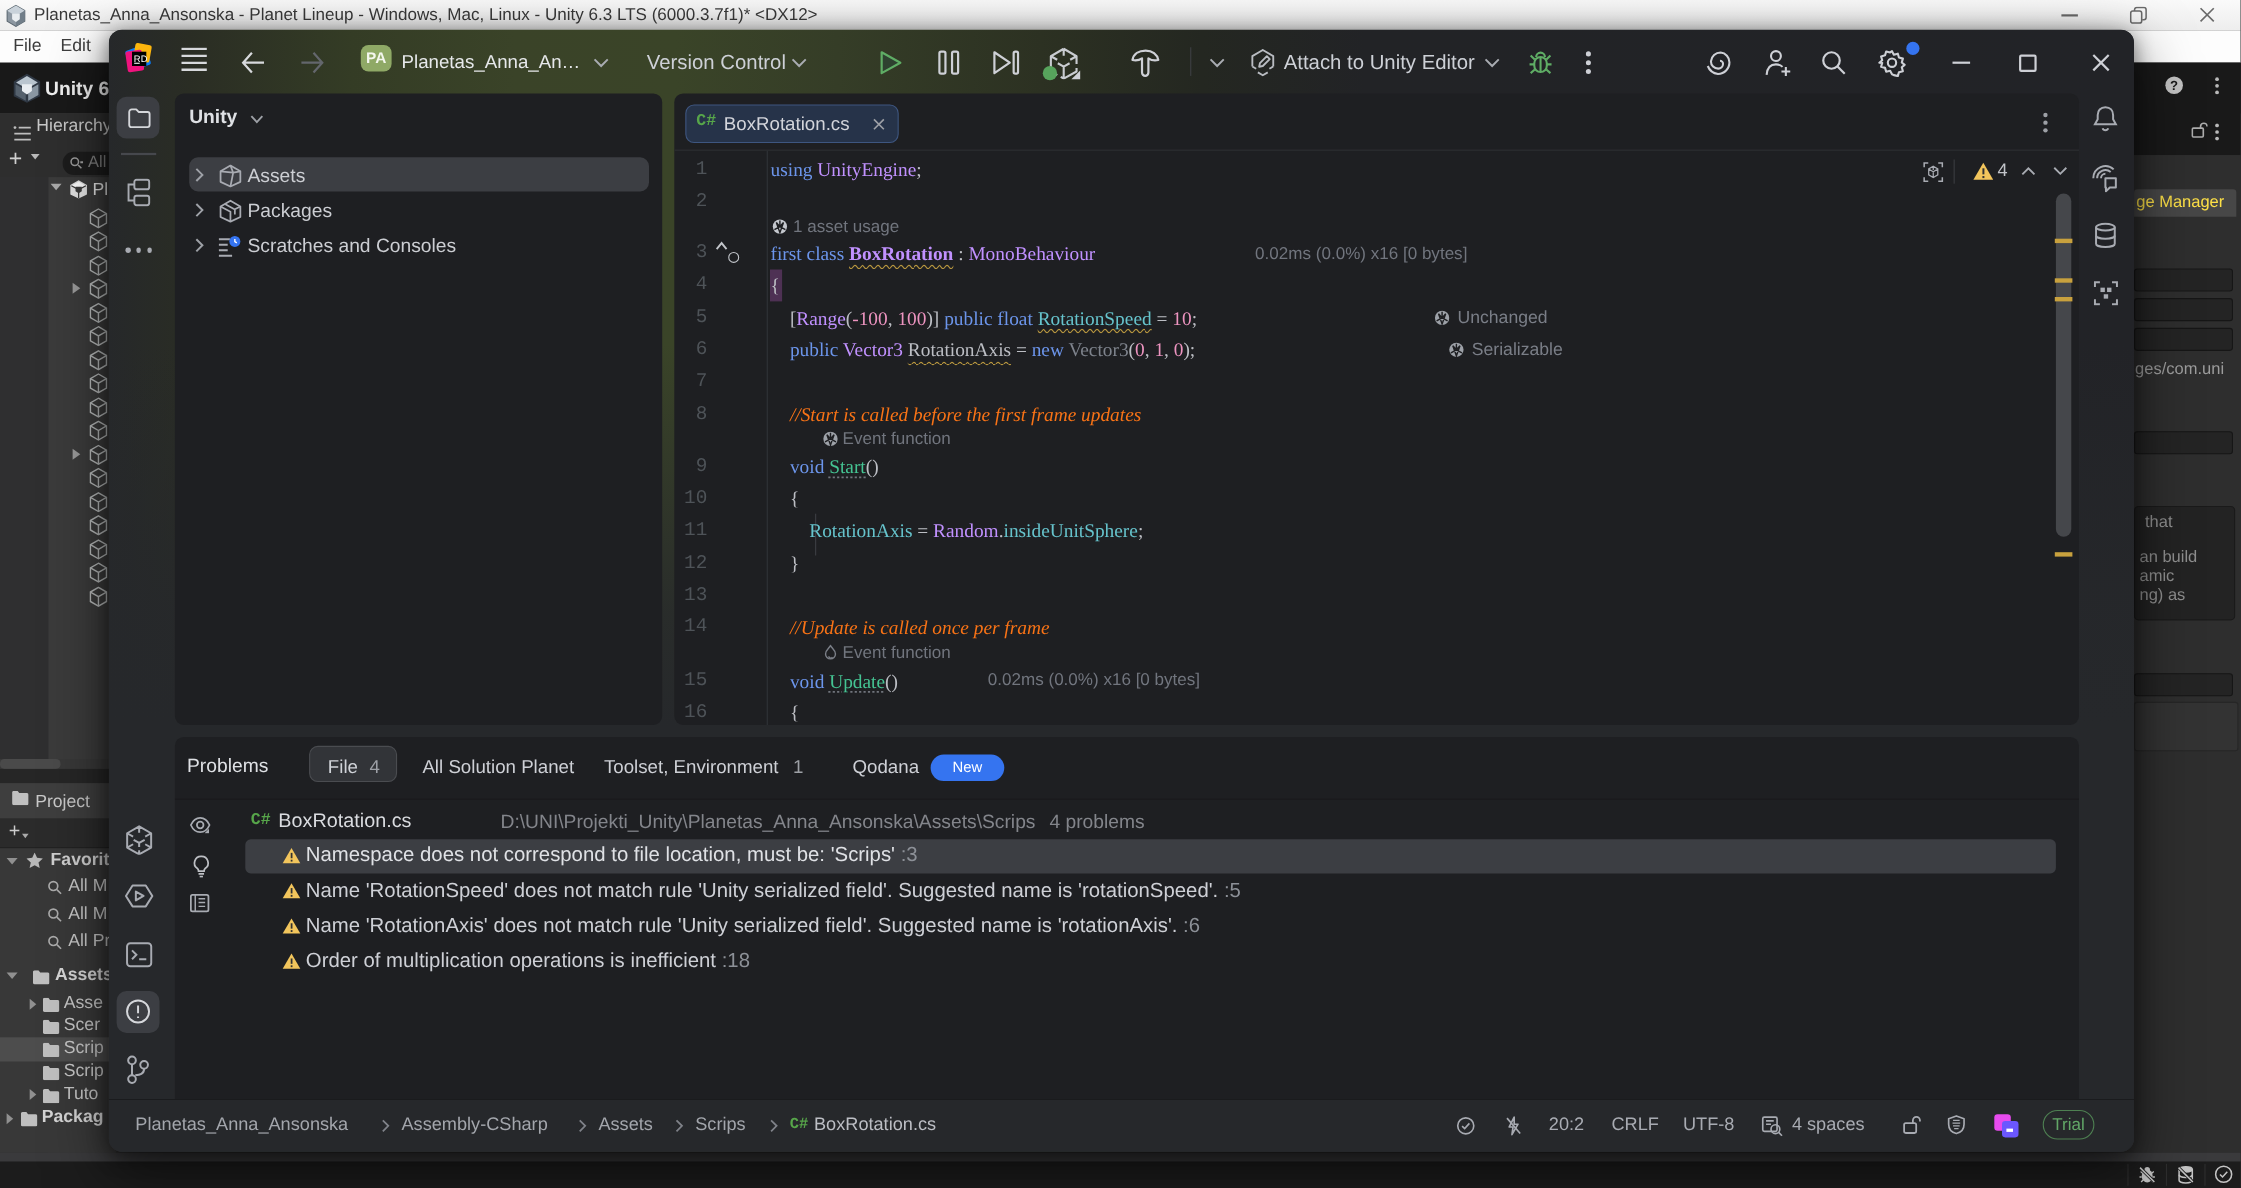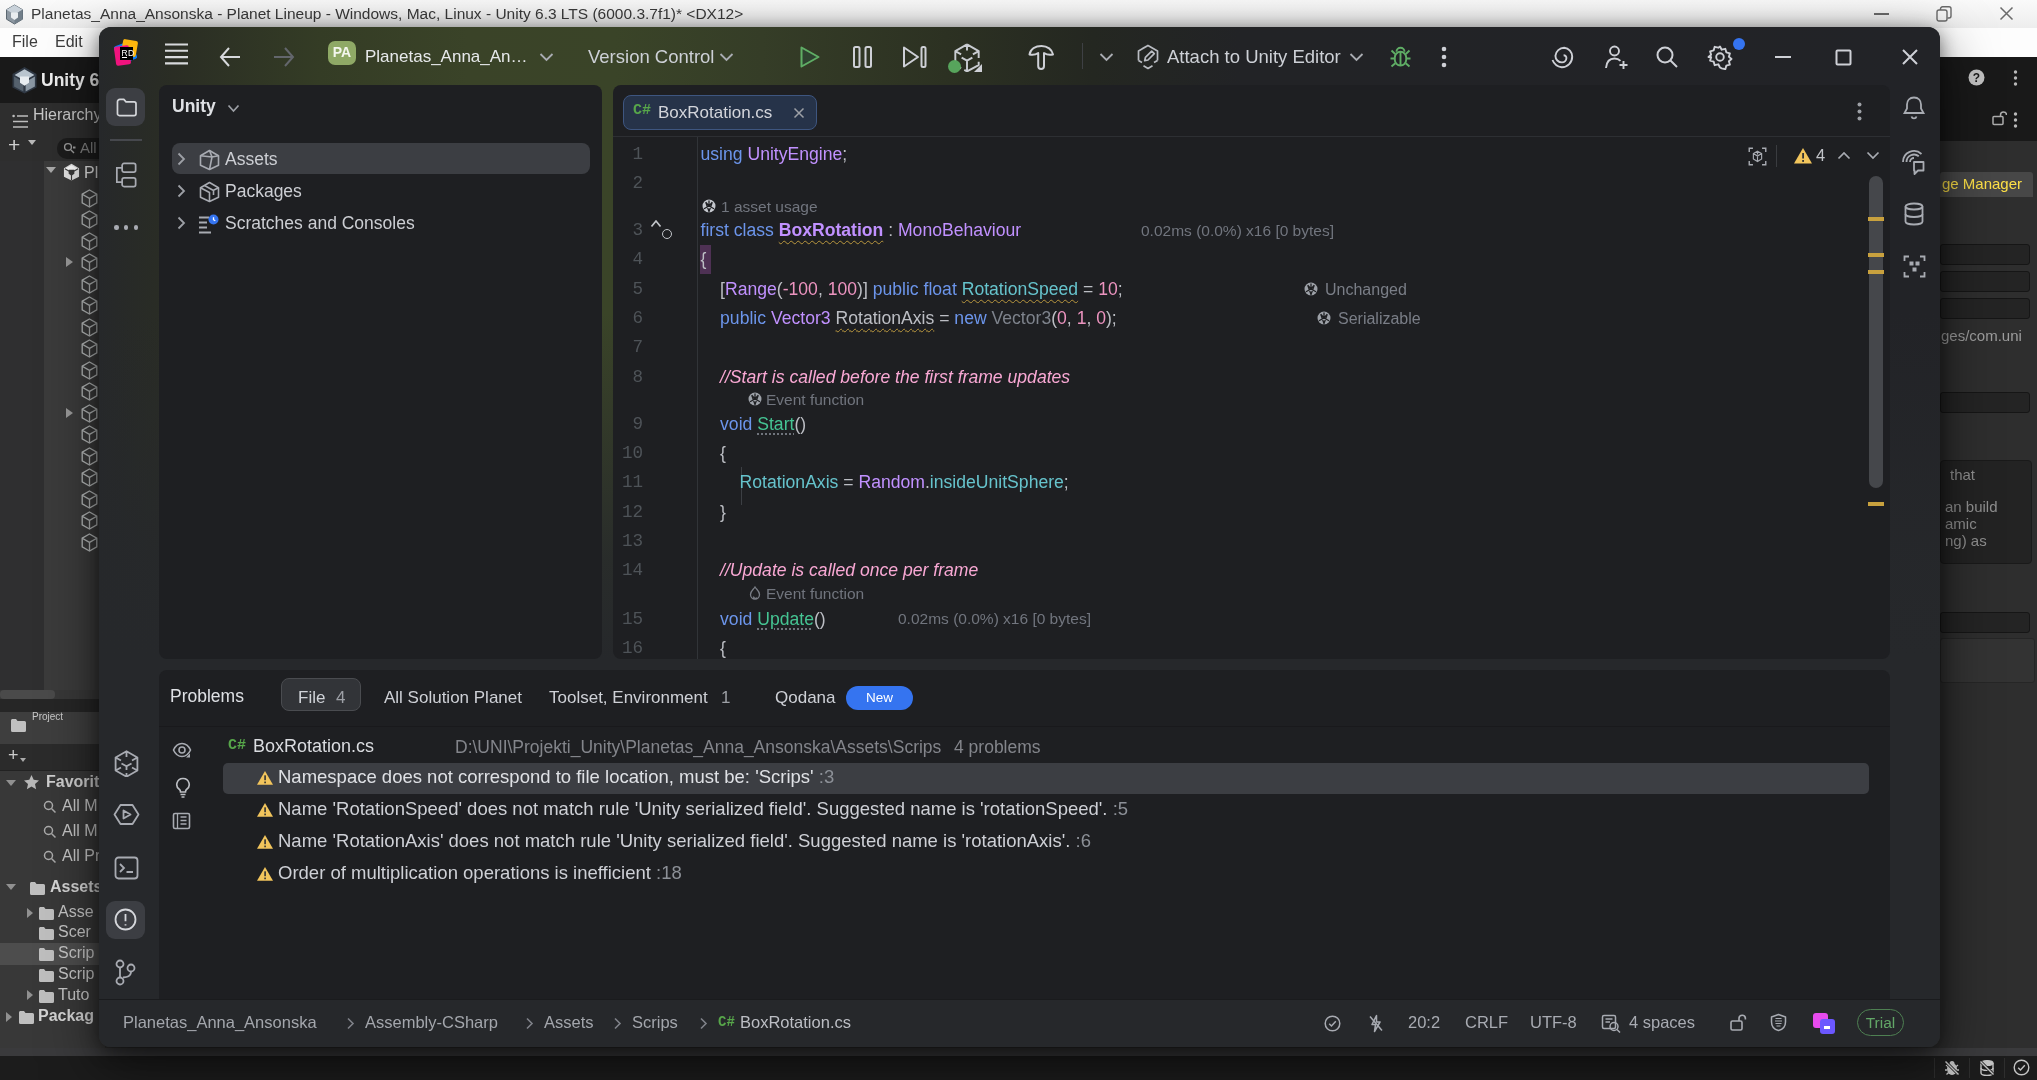--- a/index.html
+++ b/index.html
@@ -2,23 +2,23 @@
 <html><head>
 <meta charset="utf-8">
 <style>
 *{margin:0;padding:0;box-sizing:border-box}
 html,body{width:2037px;height:1080px;overflow:hidden}
 body{position:relative;font-family:"Liberation Sans",sans-serif;background:#2e2e2e}
 .a{position:absolute}
 .f{position:absolute;display:flex;align-items:center}
 svg{display:block}
 
-.cl{position:absolute;font-family:Liberation Sans, sans-serif;font-size:17.6px;line-height:29px;height:29px;white-space:pre;color:#BCBEC4}
+.cl{position:absolute;font-family:Liberation Serif, serif;font-size:17.6px;line-height:29px;height:29px;white-space:pre;color:#BCBEC4}
 .kw{color:#6C95EB}.cls{color:#C191FF}.num{color:#ED94C0}.fld{color:#66C3CC}.mtd{color:#45C493}
-.cmt{color:#f9a8d4;font-style:italic}.dim{color:#7E838C}.pln{color:#BCBEC4}
+.cmt{color:#f97316;font-style:italic}.dim{color:#7E838C}.pln{color:#BCBEC4}
 .wvy{text-decoration:underline;text-decoration-style:wavy;text-decoration-color:#B8963E;text-decoration-thickness:1px;text-underline-offset:4px}
 .hint{position:absolute;font-size:15.5px;color:#71757E;white-space:nowrap}
 .ln{position:absolute;left:0;width:30px;text-align:right;font-family:"Liberation Mono",monospace;font-size:17.6px;line-height:29px;color:#4E5358}
 </style>
 </head>
 <body>
 
 <div class="a" style="left:0;top:0;width:2037px;height:28px;background:linear-gradient(#FAFAFA,#EDEDED)">
   <svg class="a" style="left:5px;top:4px" width="19" height="21" viewBox="0 0 19 21">
     <path d="M9.5 1 17.5 5.7 17.5 15.2 9.5 20 1.5 15.2 1.5 5.7Z" fill="#8C97A1" stroke="#5B6770" stroke-width="1"></path>
@@ -155,21 +155,21 @@
   <div class="a" style="left:66px;top:304.5px;width:0;height:0;border-top:5.5px solid transparent;border-bottom:5.5px solid transparent;border-left:7px solid #9A9A9A"></div>
 </div>
 
 <div class="a" style="left:0;top:690px;width:105px;height:358px;background:#383838">
   <div class="a" style="left:0;top:0;width:55px;height:9px;background:#4A4A4A;border-radius:4px"></div>
   <div class="a" style="left:0;top:9px;width:105px;height:13px;background:#262626"></div>
   <div class="a" style="left:0;top:22px;width:105px;height:32px;background:#3E3E3E"></div>
   <svg class="a" style="left:11px;top:29px" width="15" height="13" viewBox="0 0 15 13" fill="#C0C0C0">
       <path d="M0 1.5C0 .7.7 0 1.5 0H5l1.5 2h7A1.5 1.5 0 0 1 15 3.5v8A1.5 1.5 0 0 1 13.5 13h-12A1.5 1.5 0 0 1 0 11.5Z"></path>
     </svg>
-  <div class="a" style="left:32px;top:21px;font-size:10px;color:#C9C9C9">Project</div>
+  <div class="a" style="left:32px;top:31px;font-size:16px;color:#C9C9C9">Project</div>
   <div class="a" style="left:0;top:54px;width:105px;height:27px;background:#2B2B2B;border-bottom:1px solid #222"></div>
   <div class="a" style="left:8px;top:55px;font-size:18px;color:#CCC">+</div>
   <div class="a" style="left:20px;top:68px;width:0;height:0;border-left:3.5px solid transparent;border-right:3.5px solid transparent;border-top:4px solid #AAA"></div>
   <div id="projtree"></div>
   <div class="a" style="left:0;top:253px;width:105px;height:22px;background:#4D4D4D"></div>
   <div class="a" style="left:6px;top:90px;width:0;height:0;border-left:5px solid transparent;border-right:5px solid transparent;border-top:6px solid #909090"></div>
   <svg class="a" style="left:24px;top:85px" width="15" height="15" viewBox="0 0 15 15" fill="#B8B8B8">
       <path d="M7.5 0 9.7 4.8 15 5.4 11 9 12.1 14.2 7.5 11.6 2.9 14.2 4 9 0 5.4 5.3 4.8Z"></path>
     </svg>
   <div class="a" style="left:46px;top:83px;font-size:16px;color:#CFCFCF;font-weight:bold">Favorit</div>

